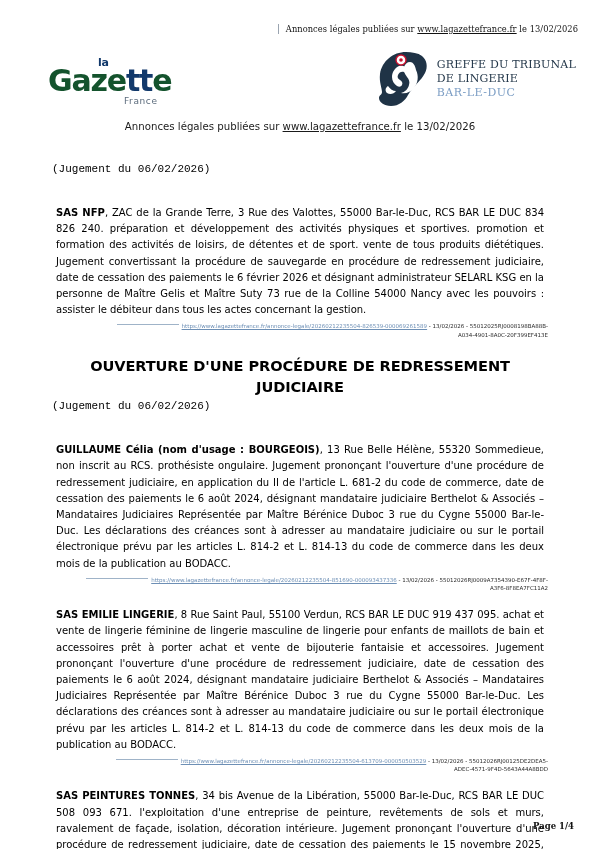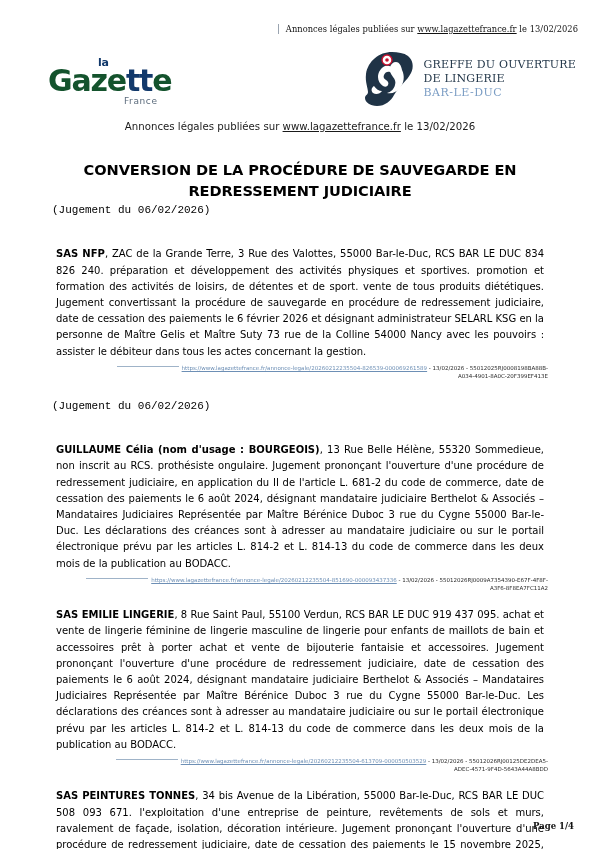--- a/index.html
+++ b/index.html
@@ -232,46 +232,46 @@
     <div class="greffe-block">
       <svg class="greffe-mark" viewBox="0 0 52 58" aria-hidden="true">
         <path d="M30 2C17 2 6 11 4 24c-1 8 2 14 2 18 0 3-3 3-3 6 0 4 5 8 12 8 8 0 14-5 17-11 6-10 13-14 17-22 3-6 2-13-3-17-4-3-10-4-16-4z" fill="#1f3346"></path>
         <path d="M23 16c-4 2-7 6-7 11 0 4 2 7 5 9 2 1 4 1 5-1 1-2 0-4-2-5-2-1-3-3-2-5 1-3 4-4 6-3 2 1 3 0 3-2 0-3-4-5-8-4z" fill="#ffffff"></path>
         <path d="M34 12c-3 0-5 2-6 5-1 4 1 7 3 10 2 2 3 5 2 8-1 4-4 7-8 8 5 1 10-1 13-5 4-5 5-12 2-18-1-5-3-8-6-8z" fill="#ffffff"></path>
         <path d="M12 36c2 3 5 5 8 5-2 3-6 4-9 2-2-2-2-5 1-7z" fill="#ffffff"></path>
         <circle cx="25" cy="10" r="5" fill="#ffffff" stroke="#c8102e" stroke-width="1.4"></circle>
         <circle cx="25" cy="10" r="1.8" fill="#c8102e"></circle>
       </svg>
       <div class="greffe-text">
-        <div class="l1">GREFFE DU OUVERTURE</div>
+        <div class="l1">GREFFE DU TRIBUNAL</div>
         <div class="l2">DE LINGERIE</div>
         <div class="l3">BAR-LE-DUC</div>
       </div>
     </div>
   </div>
 
   <div class="pub-line">
     <span>Annonces légales publiées sur </span><span class="lnk">www.lagazettefrance.fr</span><span> le 13/02/2026</span>
   </div>
 
   <div class="content">
 
-    <h1 class="section-title">CONVERSION DE LA PROCÉDURE DE SAUVEGARDE EN REDRESSEMENT JUDICIAIRE</h1>
     <div class="section-sub">(Jugement du 06/02/2026)</div>
 
     <div class="block-gap-lg"></div>
 
     <p class="ann-body"><span class="lead">SAS NFP</span><span>, ZAC de la Grande Terre, 3 Rue des Valottes, 55000 Bar-le-Duc, RCS BAR LE DUC 834 826 240. préparation et développement des activités physiques et sportives. promotion et formation des activités de loisirs, de détentes et de sport. vente de tous produits diététiques. Jugement convertissant la procédure de sauvegarde en procédure de redressement judiciaire, date de cessation des paiements le 6 février 2026 et désignant administrateur SELARL KSG en la personne de Maître Gelis et Maître Suty 73 rue de la Colline 54000 Nancy avec les pouvoirs : assister le débiteur dans tous les actes concernant la gestion.</span></p>
     <div class="ref-row">
       <span class="ref-rule"></span><span class="ref-url">https://www.lagazettefrance.fr/annonce-legale/20260212235504-826539-000069261589</span><span class="ref-meta"> - 13/02/2026 - 55012025RJ0008198BA88B-</span>
       <span class="ref-tail">A034-4901-8A0C-20F399EF413E</span>
     </div>
 
     <div class="block-gap-md"></div>
 
+    <h1 class="section-title">OUVERTURE D'UNE PROCÉDURE DE REDRESSEMENT JUDICIAIRE</h1>
     <div class="section-sub">(Jugement du 06/02/2026)</div>
 
     <div class="block-gap-lg"></div>
 
     <p class="ann-body"><span class="lead">GUILLAUME Célia (nom d'usage : BOURGEOIS)</span><span>, 13 Rue Belle Hélène, 55320 Sommedieue, non inscrit au RCS. prothésiste ongulaire. Jugement prononçant l'ouverture d'une procédure de redressement judiciaire, en application du II de l'article L. 681-2 du code de commerce, date de cessation des paiements le 6 août 2024, désignant mandataire judiciaire Berthelot &amp; Associés – Mandataires Judiciaires Représentée par Maître Bérénice Duboc 3 rue du Cygne 55000 Bar-le-Duc. Les déclarations des créances sont à adresser au mandataire judiciaire ou sur le portail électronique prévu par les articles L. 814-2 et L. 814-13 du code de commerce dans les deux mois de la publication au BODACC.</span></p>
     <div class="ref-row">
       <span class="ref-rule"></span><span class="ref-url">https://www.lagazettefrance.fr/annonce-legale/20260212235504-851690-000093437336</span><span class="ref-meta"> - 13/02/2026 - 55012026RJ0009A7354390-E67F-4F8F-</span>
       <span class="ref-tail">A3F6-8F8EA7FC11A2</span>
     </div>
 

